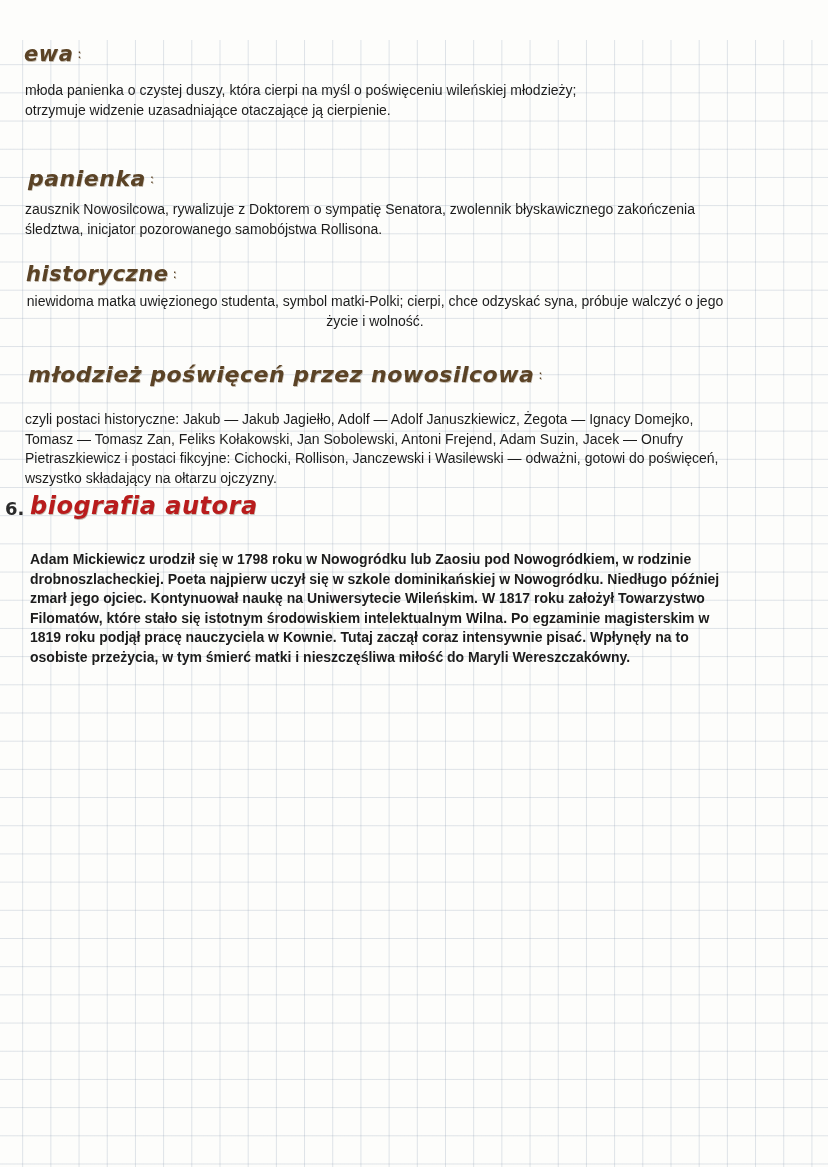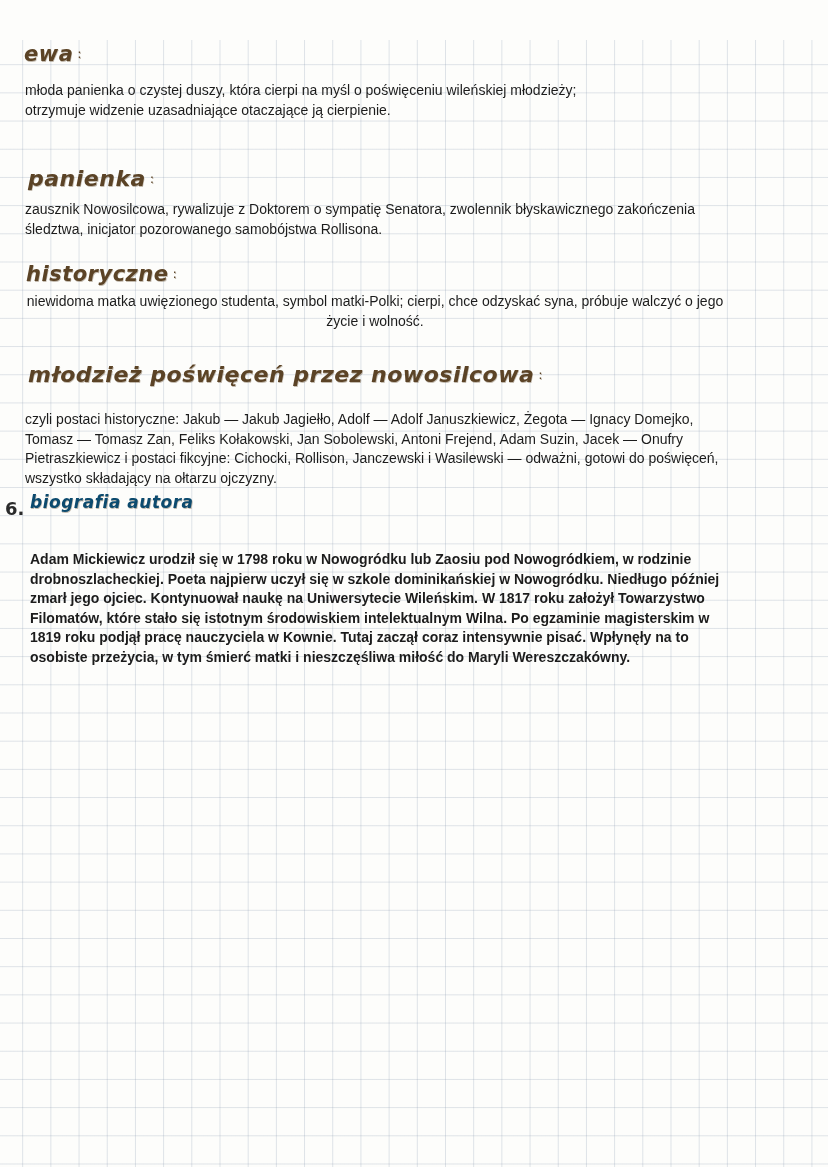--- a/index.html
+++ b/index.html
@@ -93,22 +93,22 @@
     position: absolute;
     left: 5px; top: 458px;
     font-family: "DejaVu Sans", sans-serif;
     font-weight: bold;
     font-size: 18px;
     color: #2b2b2b;
   }
   .h-biografia {
     position: absolute;
     left: 30px; top: 452px;
-    font-size: 17px;
-    color: #0c4a6e;
+    font-size: 24px;
+    color: #b91c1c;
   }
   .p-biografia { left: 30px; top: 510px; width: 700px; font-weight: bold; }
 </style>
 </head>
 <body>
 
 <div class="page">
   <div class="grid-layer"></div>
 
   <div class="content">

